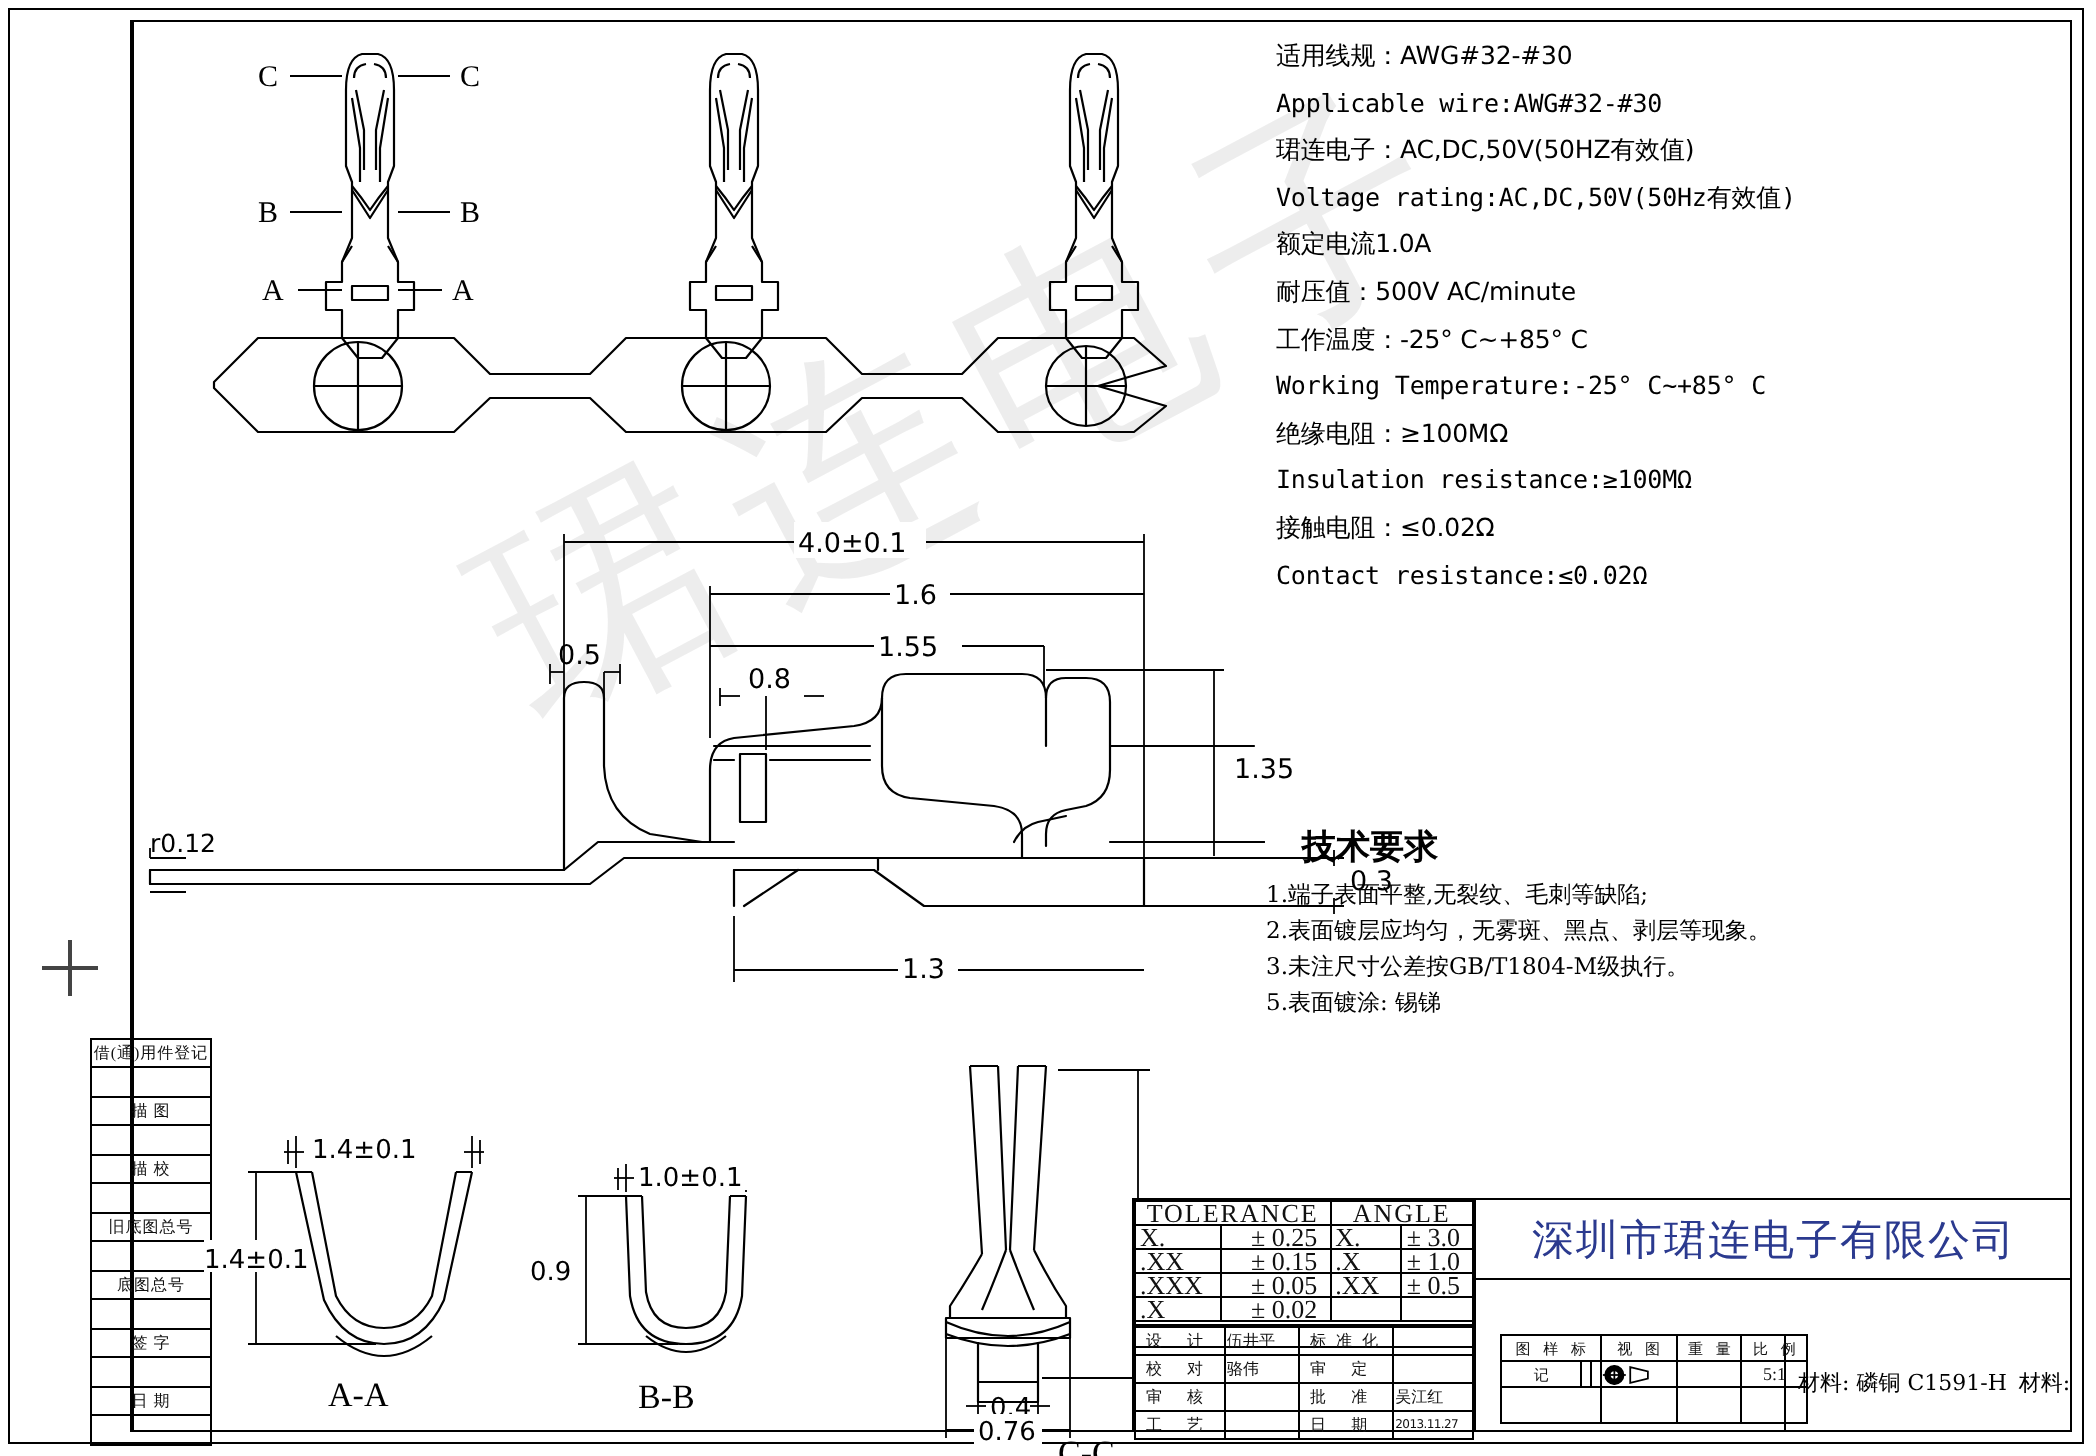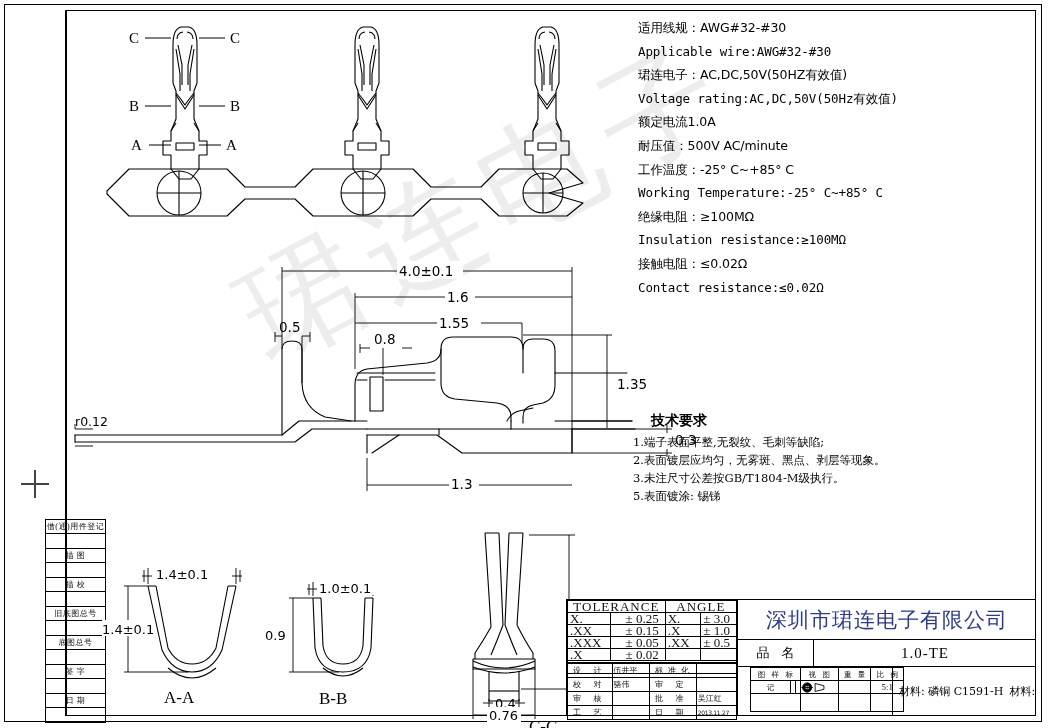--- a/index.html
+++ b/index.html
@@ -103,21 +103,21 @@
   
   .notes-block {
     position: absolute;
     left: 633px;
     top: 412px;
     width: 330px;
     color: #000;
   }
   .notes-title {
     font-family: Liberation Sans, sans-serif;
-    font-size: 14px;
+    font-size: 17px;
     margin-left: 18px;
     margin-bottom: 3px;
     font-weight: 600;
   }
   .note-line {
     font-family: "DejaVu Serif", serif;
     font-size: 11.5px;
     line-height: 18px;
     white-space: nowrap;
   }
@@ -674,24 +674,20 @@
           <td class="v date">2013.11.27</td>
         </tr>
       </tbody>
         </table>
     </div>
 
     <div class="tb-company">
       <div class="company-name">深圳市珺连电子有限公司</div>
     </div>
 
-    <div class="tb-prod">
-      <div class="tb-prod-label">品 名</div>
-      <div class="tb-prod-value">1.0-TE</div>
-    </div>
 
     <div class="tb-meta">
       <div class="meta-left">
         <table class="meta-table">
           <tbody>
               <tr>
             <td class="sp" colspan="3">图 样 标</td>
             <td class="sp">视 图</td>
             <td class="sp">重 量</td>
             <td class="sp">比 例</td>

